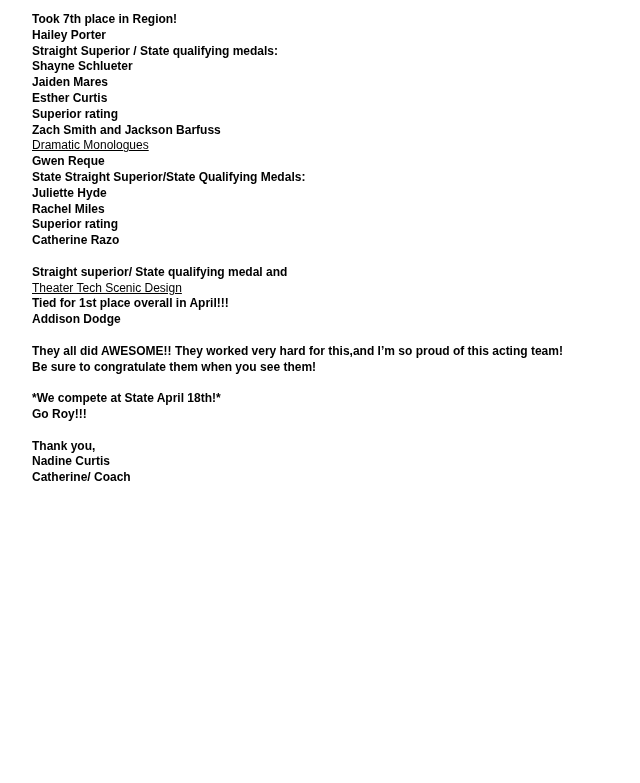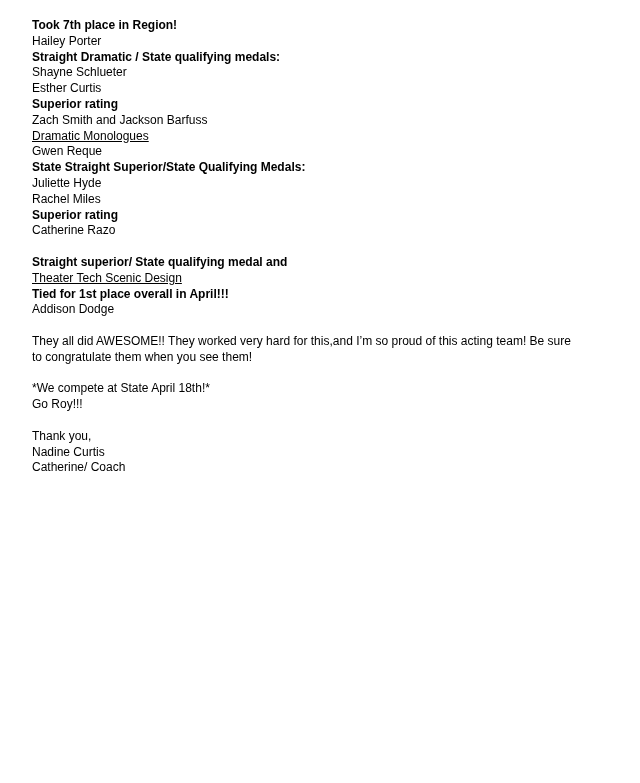--- a/index.html
+++ b/index.html
@@ -9,51 +9,52 @@
   body {
     width: 640px;
     height: 783px;
     background: #ffffff;
     color: #000000;
     font-family: "Liberation Sans", sans-serif;
     overflow: hidden;
   }
   .doc {
     box-sizing: border-box;
-    padding: 18px 30px 0 32px;
+    padding: 12px 30px 0 32px;
     width: 610px;
     font-size: 12px;
     line-height: 15.8px;
   }
   .line {
     white-space: pre-wrap;
     min-height: 15.8px;
   }
   .line.normal {
-    font-weight: 400;
+    font-weight: 700;
   }
   .line.bold {
     font-weight: 700;
   }
   .line.bold-underline {
     font-weight: 400;
     text-decoration: underline;
   }
   .line.blank {
     
   }
 </style>
 </head>
 <body>
 
 <div class="doc">
     <div class="line bold">Took 7th place in Region!</div>
     <div class="line normal">Hailey Porter</div>
-    <div class="line bold">Straight Dramatic / State qualifying medals:</div>
+    <div class="line bold">Straight Superior / State qualifying medals:</div>
     <div class="line normal">Shayne Schlueter</div>
+    <div class="line normal">Jaiden Mares</div>
     <div class="line normal">Esther Curtis</div>
     <div class="line bold">Superior rating</div>
     <div class="line normal">Zach Smith and Jackson Barfuss</div>
     <div class="line bold-underline">Dramatic Monologues</div>
     <div class="line normal">Gwen Reque</div>
     <div class="line bold">State Straight Superior/State Qualifying Medals:</div>
     <div class="line normal">Juliette Hyde</div>
     <div class="line normal">Rachel Miles</div>
     <div class="line bold">Superior rating</div>
     <div class="line normal">Catherine Razo</div>

